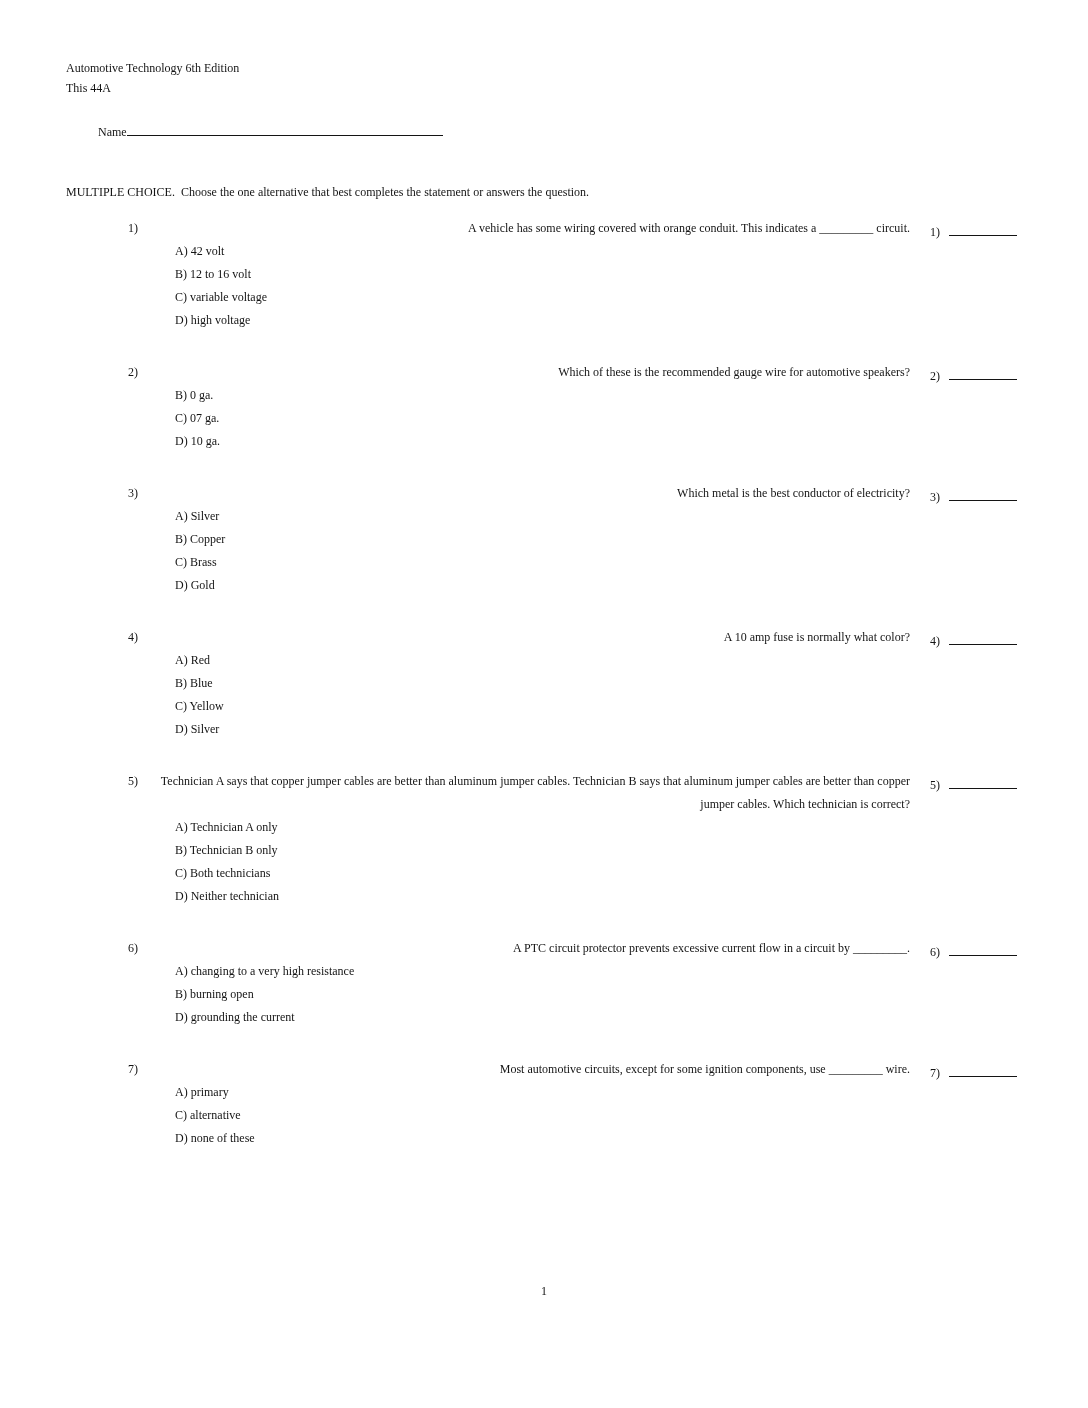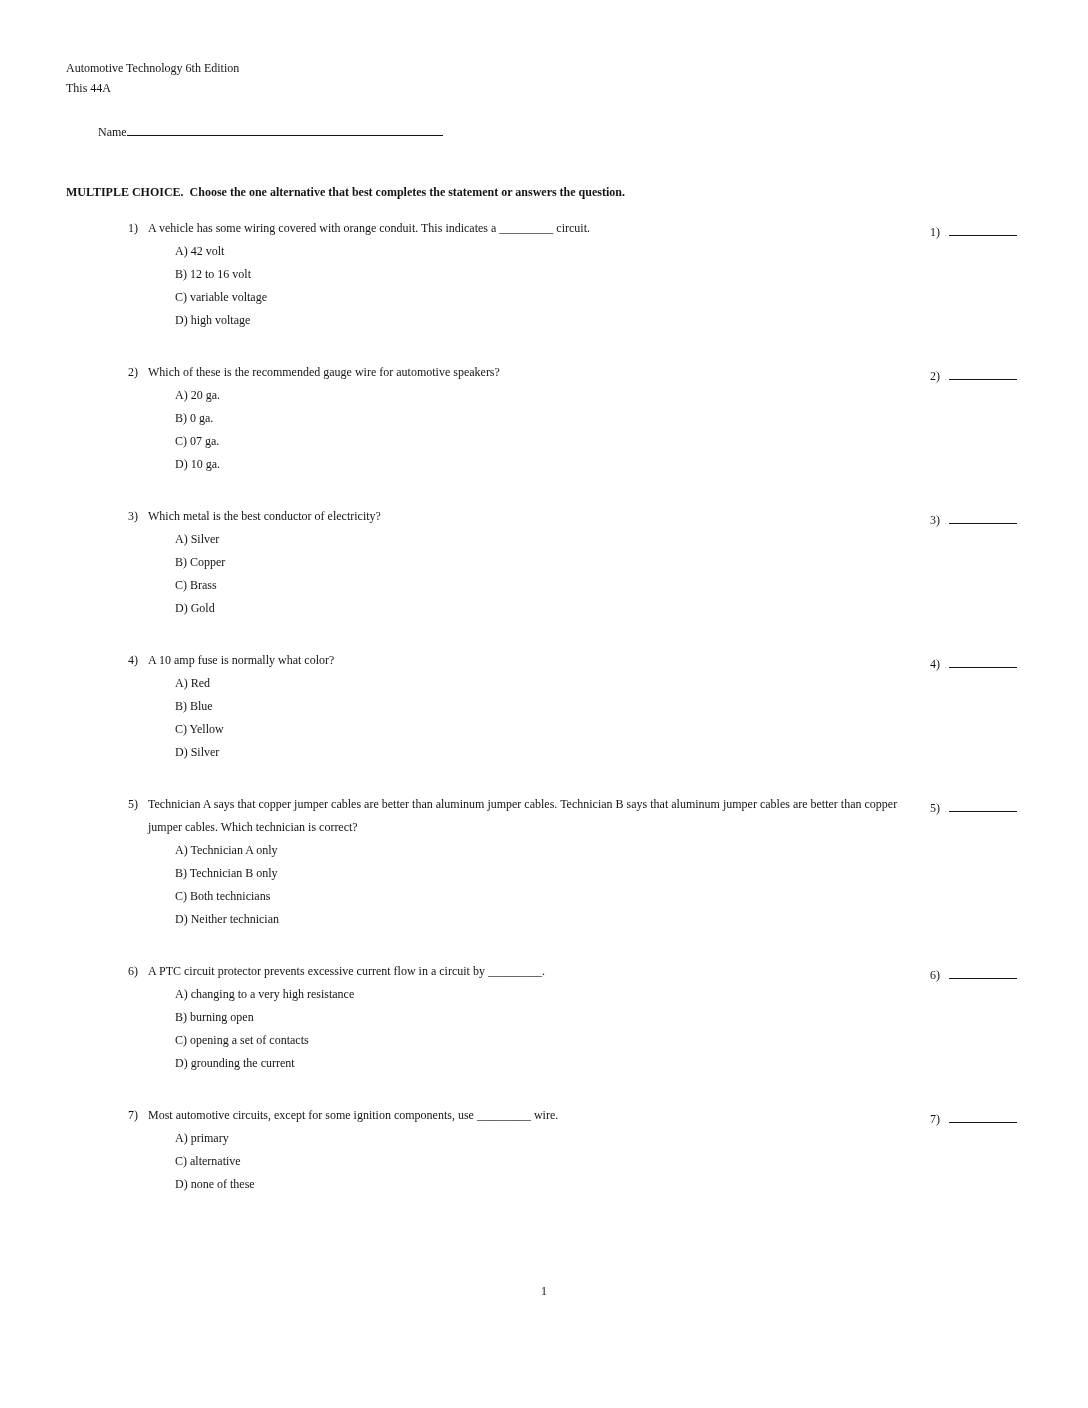--- a/index.html
+++ b/index.html
@@ -33,21 +33,21 @@
     display: inline-block;
     width: 316px;
     height: 18px;
     border-bottom: 1px solid #141414;
     vertical-align: baseline;
   }
   .instructions {
     position: absolute;
     top: 181px;
     left: 66px;
-    font-weight: bold;
+    font-weight: normal;
     white-space: pre-wrap;
   }
   .questions {
     position: absolute;
     top: 217px;
     left: 128px;
     width: 920px;
   }
   .question {
     position: relative;
@@ -56,20 +56,21 @@
   .q-line {
     display: flex;
     width: 782px;
   }
   .q-num {
     flex: none;
     width: 20px;
   }
   .q-text {
     flex: 1;
+    text-align: right;
   }
   .options {
     padding-left: 47px;
   }
   .q-answer {
     position: absolute;
     top: 0;
     left: 802px;
     white-space: nowrap;
   }
@@ -122,21 +123,20 @@
         <span>1)</span><span class="a-blank"></span>
       </div>
     </div>
 
     <div class="question">
       <div class="q-line">
         <span class="q-num">2)</span>
         <span class="q-text">Which of these is the recommended gauge wire for automotive speakers?</span>
       </div>
       <div class="options">
-        <div class="option">A) 20 ga.</div>
         <div class="option">B) 0 ga.</div>
         <div class="option">C) 07 ga.</div>
         <div class="option">D) 10 ga.</div>
       </div>
       <div class="q-answer">
         <span>2)</span><span class="a-blank"></span>
       </div>
     </div>
 
     <div class="question">
@@ -188,21 +188,20 @@
     </div>
 
     <div class="question">
       <div class="q-line">
         <span class="q-num">6)</span>
         <span class="q-text">A PTC circuit protector prevents excessive current flow in a circuit by _________.</span>
       </div>
       <div class="options">
         <div class="option">A) changing to a very high resistance</div>
         <div class="option">B) burning open</div>
-        <div class="option">C) opening a set of contacts</div>
         <div class="option">D) grounding the current</div>
       </div>
       <div class="q-answer">
         <span>6)</span><span class="a-blank"></span>
       </div>
     </div>
 
     <div class="question">
       <div class="q-line">
         <span class="q-num">7)</span>

